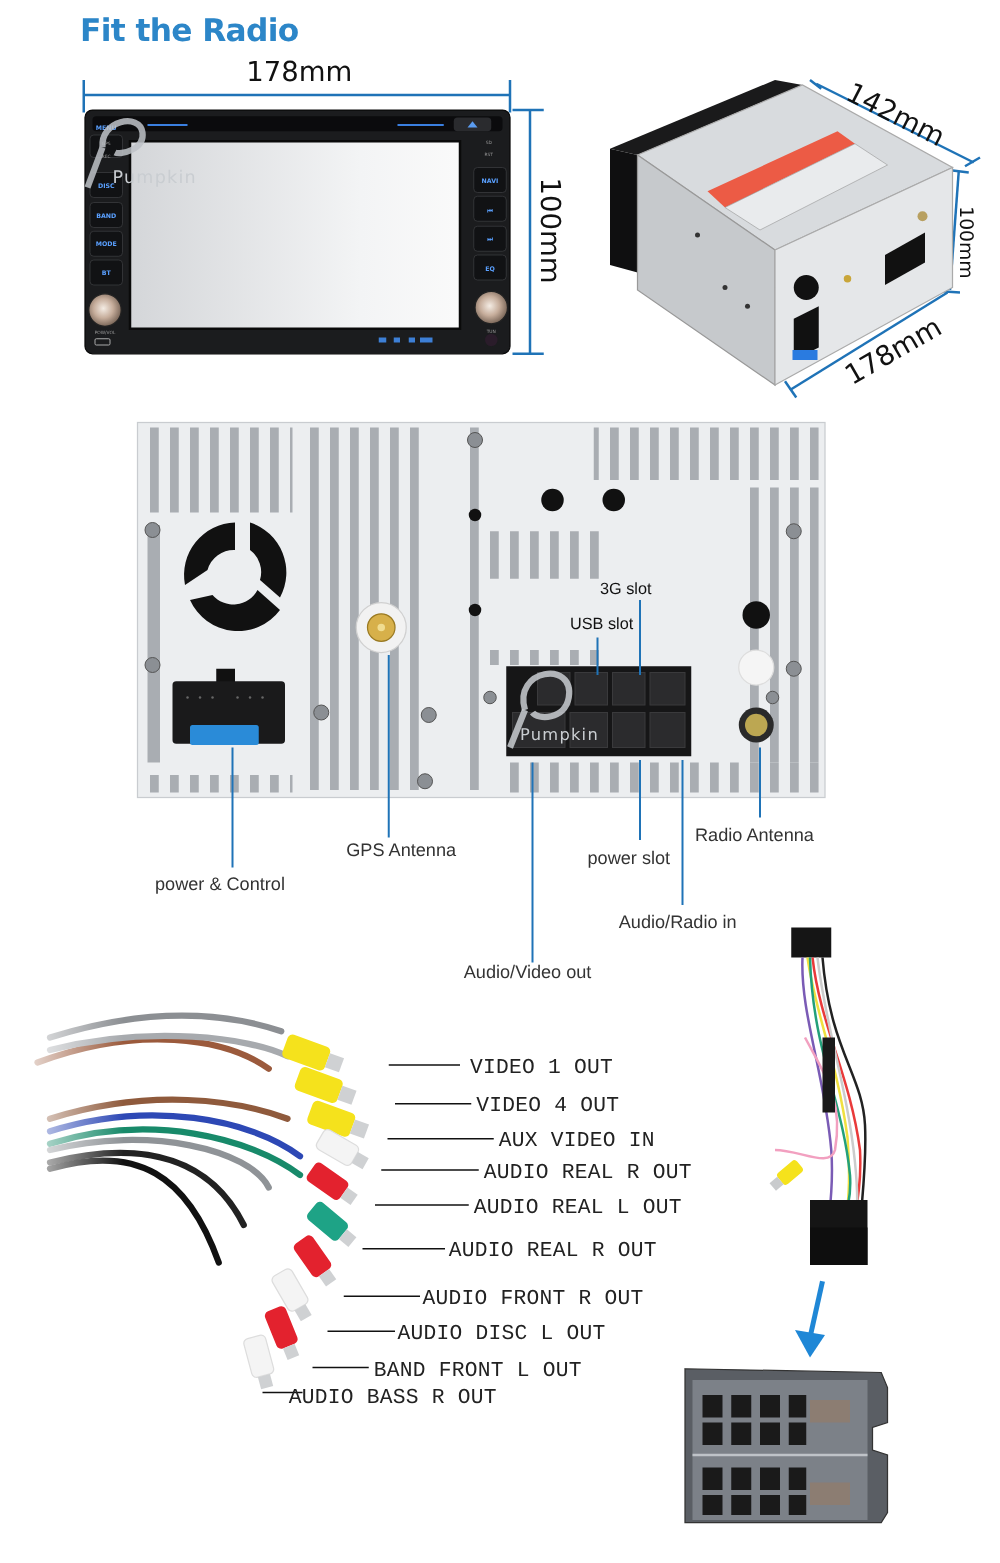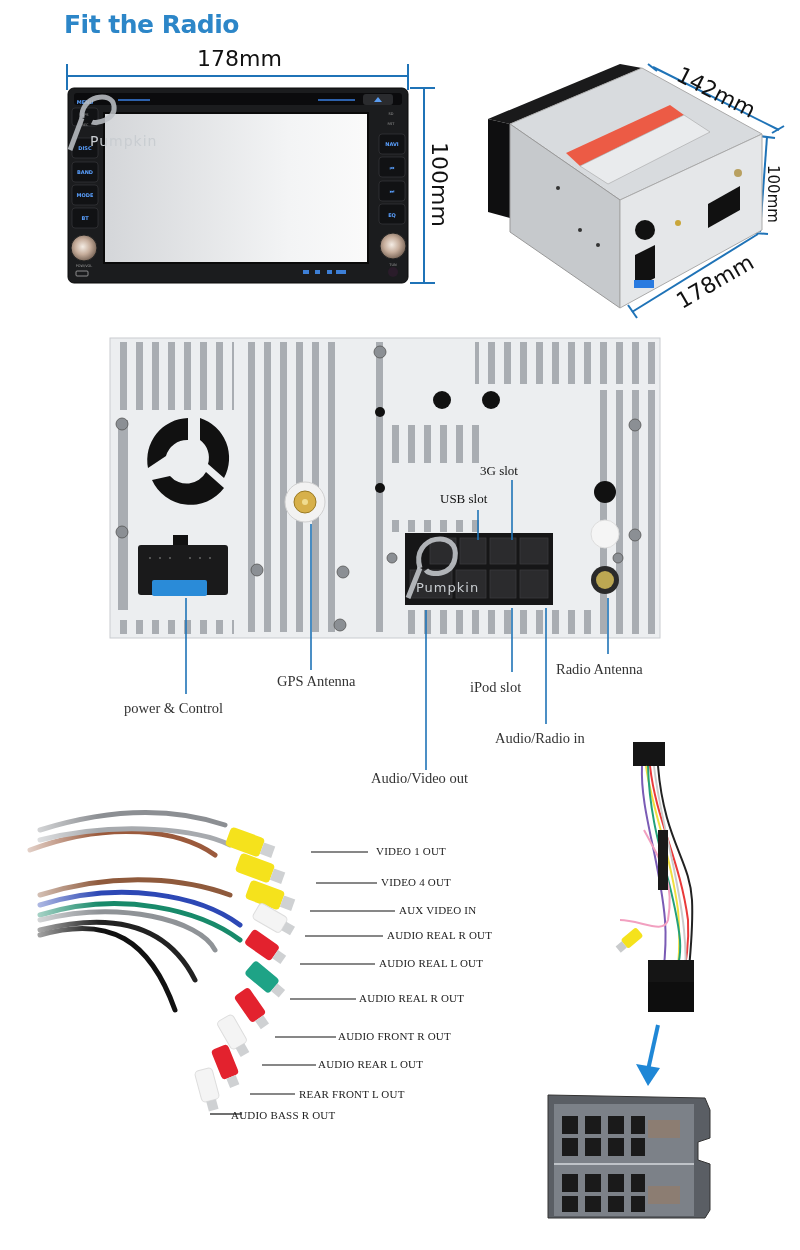--- a/index.html
+++ b/index.html
@@ -1,21 +1,21 @@
 <!DOCTYPE html>
 <html><head>
 <meta charset="utf-8">
 <style>
   html, body { margin:0; padding:0; background:#ffffff; }
   body { width:800px; height:1250px; position:relative; overflow:hidden; font-family:"Liberation Sans", sans-serif; }
   .abs { position:absolute; }
   .title { left:64px; top:10px; font-size:25px; font-weight:bold; color:#2c86c8; font-family:"DejaVu Sans", sans-serif; letter-spacing:-0.5px; }
   .dim { color:#111; font-family:"DejaVu Sans", sans-serif; font-size:22px; }
-  .label { color:#333; font-family:Liberation Serif, serif; font-size:14.5px; white-space:nowrap; }
-  .rca-label { color:#222; font-family:Liberation Serif, serif; font-size:11px; white-space:nowrap; letter-spacing:0.2px; }
+  .label { color:#333; font-family:Liberation Sans, sans-serif; font-size:14.5px; white-space:nowrap; }
+  .rca-label { color:#222; font-family:Liberation Mono, monospace; font-size:17px; white-space:nowrap; letter-spacing:0.2px; }
   svg { position:absolute; }
 </style>
 </head>
 <body>
 
 <div class="abs title">Fit the Radio</div>
 
 <div>
   <svg width="460" height="300" style="left:0;top:0" viewBox="0 0 460 300">
 
@@ -247,24 +247,24 @@
       <line x1="378" y1="180" x2="378" y2="210"></line>
       <line x1="412" y1="150" x2="412" y2="210"></line>
       <line x1="326" y1="280" x2="326" y2="440"></line>
       <line x1="412" y1="278" x2="412" y2="342"></line>
       <line x1="446" y1="278" x2="446" y2="394"></line>
       <line x1="508" y1="268" x2="508" y2="324"></line>
     </g>
   </svg>
   <div class="abs label" style="left:124px;top:700px">power &amp; Control</div>
   <div class="abs label" style="left:277px;top:673px">GPS Antenna</div>
-  <div class="abs label" style="left:440px;top:491px;font-size:13px;color:#111">USB slot</div>
+  <div class="abs label" style="left:456px;top:491px;font-size:13px;color:#111">USB slot</div>
   <div class="abs label" style="left:480px;top:463px;font-size:13px;color:#111">3G slot</div>
   <div class="abs label" style="left:371px;top:770px">Audio/Video out</div>
-  <div class="abs label" style="left:470px;top:679px">iPod slot</div>
+  <div class="abs label" style="left:470px;top:679px">power slot</div>
   <div class="abs label" style="left:495px;top:730px">Audio/Radio in</div>
   <div class="abs label" style="left:556px;top:661px">Radio Antenna</div>
 </div>
 
 <div>
   <svg width="330" height="330" style="left:0;top:800px" viewBox="0 0 330 330">
     <defs>
       <linearGradient id="fadeL" x1="0" y1="0" x2="1" y2="0">
         <stop offset="0" stop-color="#fff" stop-opacity="1"></stop>
         <stop offset="0.3" stop-color="#fff" stop-opacity="0"></stop>
@@ -338,22 +338,22 @@
       <line x1="210" y1="314" x2="242" y2="314"></line>
     </g>
   </svg>
   <div class="abs rca-label" style="left:376px;top:845px">VIDEO 1 OUT</div>
   <div class="abs rca-label" style="left:381px;top:876px">VIDEO 4 OUT</div>
   <div class="abs rca-label" style="left:399px;top:904px">AUX VIDEO IN</div>
   <div class="abs rca-label" style="left:387px;top:929px">AUDIO REAL R OUT</div>
   <div class="abs rca-label" style="left:379px;top:957px">AUDIO REAL L OUT</div>
   <div class="abs rca-label" style="left:359px;top:992px">AUDIO REAL R OUT</div>
   <div class="abs rca-label" style="left:338px;top:1030px">AUDIO FRONT R OUT</div>
-  <div class="abs rca-label" style="left:318px;top:1058px">AUDIO REAR L OUT</div>
-  <div class="abs rca-label" style="left:299px;top:1088px">REAR FRONT L OUT</div>
+  <div class="abs rca-label" style="left:318px;top:1058px">AUDIO DISC L OUT</div>
+  <div class="abs rca-label" style="left:299px;top:1088px">BAND FRONT L OUT</div>
   <div class="abs rca-label" style="left:231px;top:1109px">AUDIO BASS R OUT</div>
 </div>
 
 <div>
   <svg width="220" height="540" style="left:580px;top:720px" viewBox="0 0 220 540">
     <rect x="53" y="22" width="32" height="24" fill="#151515"></rect>
     <g fill="none" stroke-width="2">
       <path d="M62,46 C60,90 80,140 85,200 C88,240 80,260 82,280" stroke="#7a5bb5"></path>
       <path d="M66,46 C72,90 90,130 98,190 C102,240 95,260 95,280" stroke="#f0e040"></path>
       <path d="M70,46 C76,100 100,140 108,200 C110,240 100,260 100,280" stroke="#e93a3a"></path>

